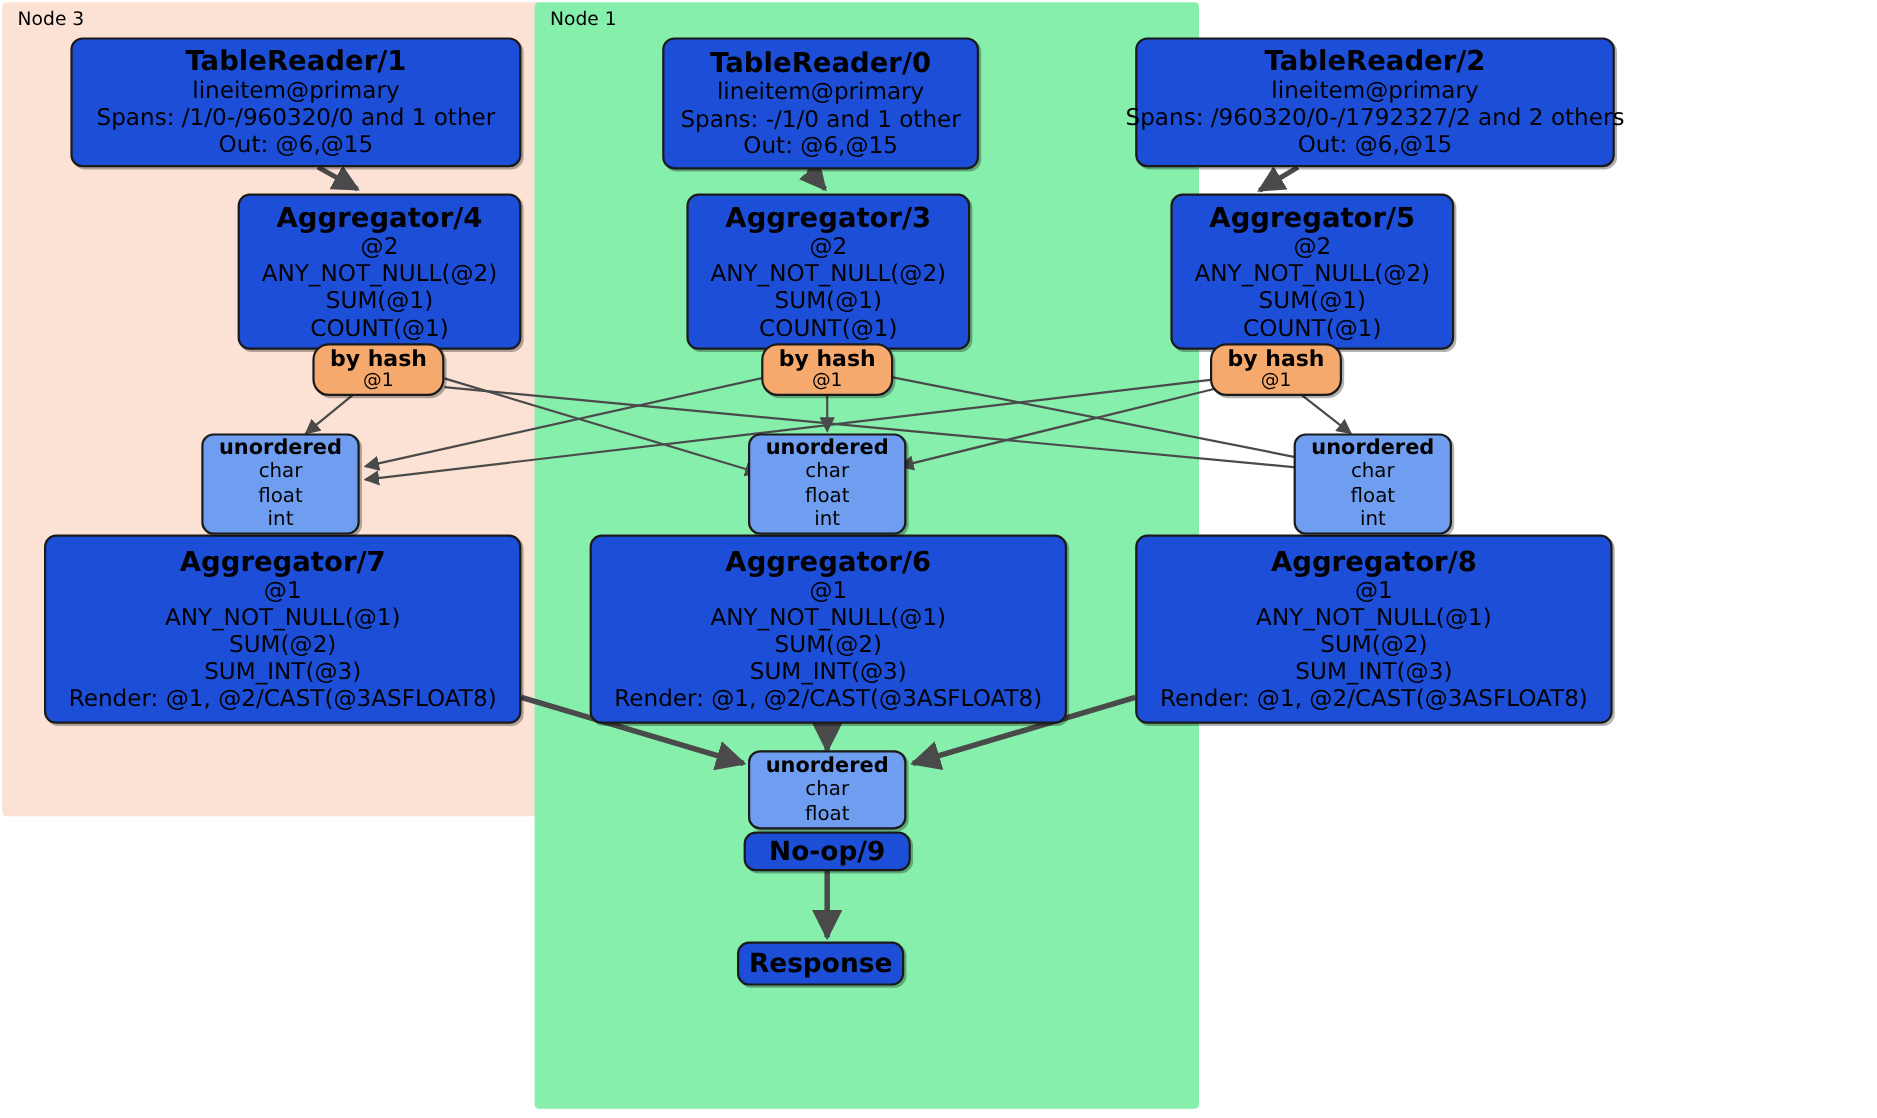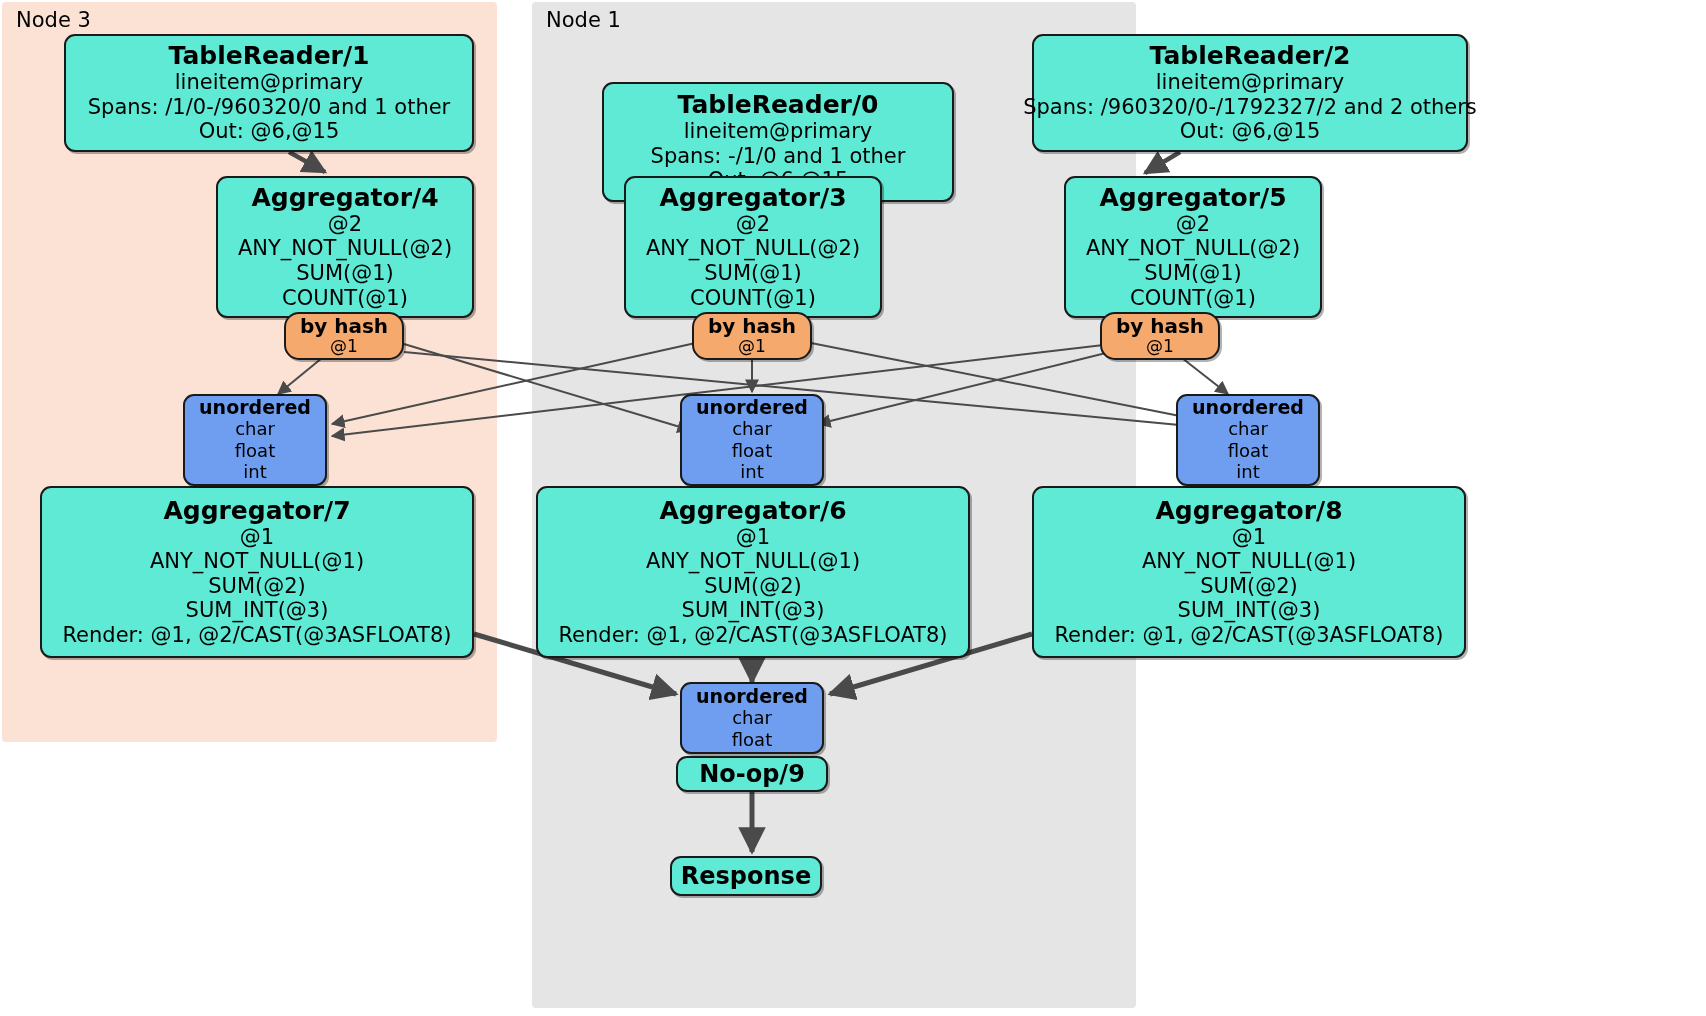--- a/index.html
+++ b/index.html
@@ -24,38 +24,38 @@
   }
   .node-panel {
     position: absolute;
     border-radius: 4px;
     z-index: 1;
   }
   .node-panel-label {
     position: absolute;
     left: 14px;
     top: 6px;
-    font-size: 21px;
+    font-size: 17px;
     color: #000;
     white-space: nowrap;
   }
   .box {
     position: absolute;
     box-sizing: border-box;
     border: 2px solid #1a1a1a;
     border-radius: 11px;
     text-align: center;
     display: flex;
     flex-direction: column;
     justify-content: center;
     align-items: center;
     z-index: 10;
   }
   .proc {
-    background: #5eead4;
+    background: #1d4ed8;
     box-shadow: 2px 2px 0 rgba(0,0,0,0.30);
   }
   .router {
     background: #f6a96d;
     border-radius: 15px;
     box-shadow: 2px 2px 0 rgba(0,0,0,0.30);
     z-index: 14;
   }
   .sync {
     background: #6f9ef0;
@@ -84,21 +84,21 @@
 </style>
 </head>
 <body>
 
 <div id="stage">
 
   <div class="node-panel" style="left:2px; top:2px; width:495px; height:740px; background:#fbe2d5;">
     <span class="node-panel-label">Node 3</span>
   </div>
 
-  <div class="node-panel" style="left:532px; top:2px; width:604px; height:1006px; background:#e5e5e5;">
+  <div class="node-panel" style="left:486px; top:2px; width:604px; height:1006px; background:#86efac;">
     <span class="node-panel-label">Node 1</span>
   </div>
 
 
   <svg id="edges" viewBox="0 0 1706 1016" width="1706" height="1016">
     <defs>
       <marker id="arrowThick" viewBox="0 0 10 10" refX="9" refY="5" markerWidth="5.5" markerHeight="5.5" orient="auto-start-reverse">
         <path d="M 0 0 L 10 5 L 0 10 z" fill="#4a4a4a"></path>
       </marker>
       <marker id="arrowThin" viewBox="0 0 10 10" refX="9" refY="5" markerWidth="7" markerHeight="7" orient="auto-start-reverse">
@@ -138,21 +138,21 @@
     </g>
   </svg>
 
   <div class="box proc" style="left:64px; top:34px; width:410px; height:118px;">
     <div class="title">TableReader/1</div>
     <div class="sub">lineitem@primary</div>
     <div class="sub">Spans: /1/0-/960320/0 and 1 other</div>
     <div class="sub">Out: @6,@15</div>
   </div>
 
-  <div class="box proc" style="left:602px; top:34px; width:352px; height:120px;margin-top:48px;">
+  <div class="box proc" style="left:602px; top:34px; width:288px; height:120px;">
     <div class="title">TableReader/0</div>
     <div class="sub">lineitem@primary</div>
     <div class="sub">Spans: -/1/0 and 1 other</div>
     <div class="sub">Out: @6,@15</div>
   </div>
 
   <div class="box proc" style="left:1032px; top:34px; width:436px; height:118px;">
     <div class="title">TableReader/2</div>
     <div class="sub">lineitem@primary</div>
     <div class="sub">Spans: /960320/0-/1792327/2 and 2 others</div>

